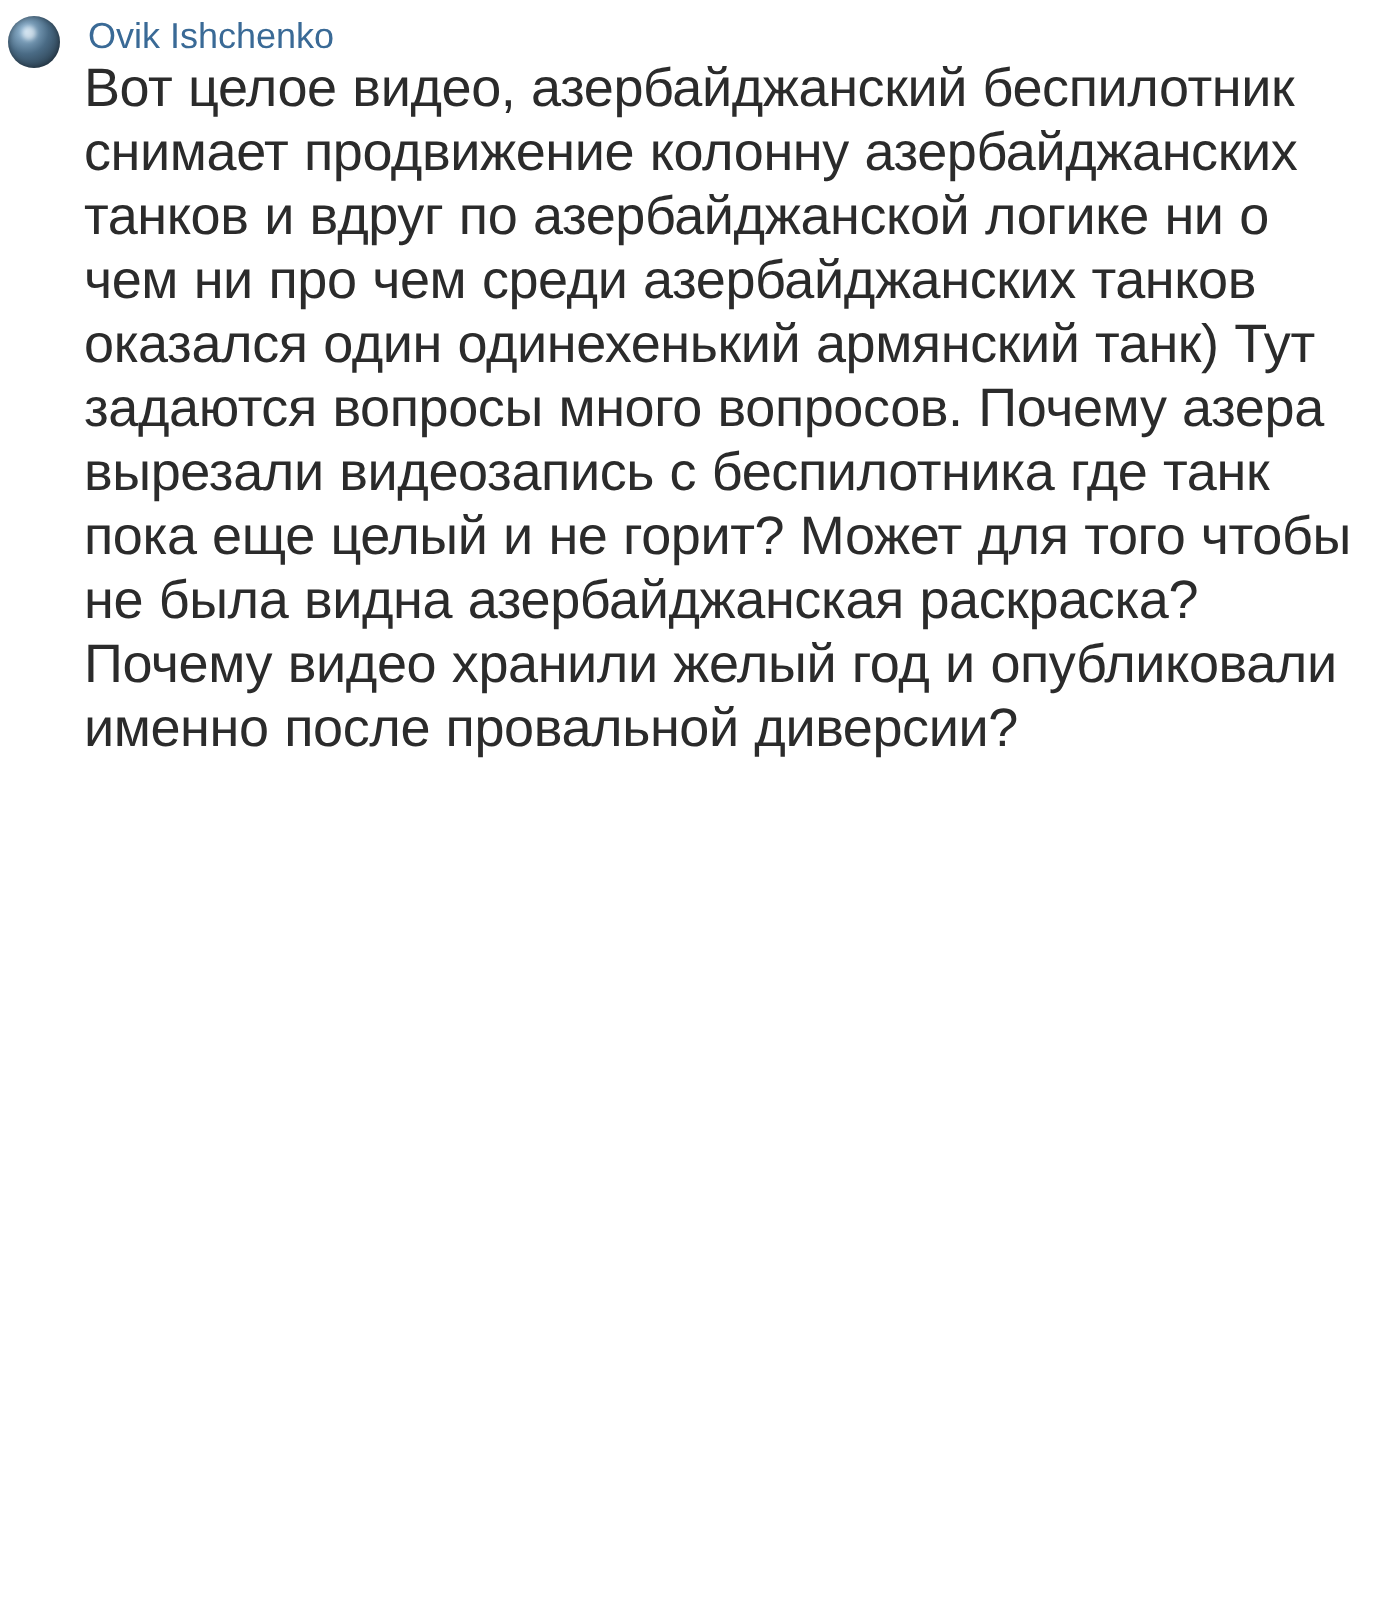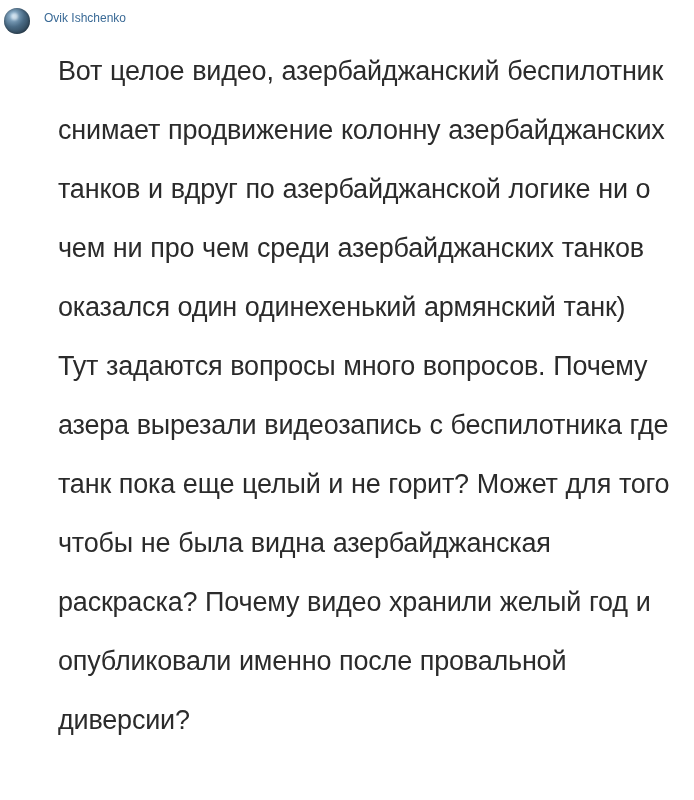--- a/index.html
+++ b/index.html
@@ -37,30 +37,30 @@
     left: 7px;
     top: 5px;
     width: 7px;
     height: 7px;
     border-radius: 50%;
     background: rgba(255,255,255,0.55);
     filter: blur(1px);
   }
   .author {
     margin: 0 0 2px 36px;
-    font-size: 12px;
+    font-size: 18px;
     line-height: 16px;
     color: #3a6a96;
     font-family: "Liberation Sans", sans-serif;
   }
   .body-text {
-    margin: 16px;
+    margin: 0;
     padding: 0 0 0 34px;
     font-size: 27px;
-    line-height: 59px;
+    line-height: 32px;
     color: #2b2b2b;
     font-family: "Liberation Sans", sans-serif;
     letter-spacing: -0.2px;
     word-spacing: 0.5px;
     white-space: pre-wrap;
   }
 </style>
 </head>
 <body>
 

